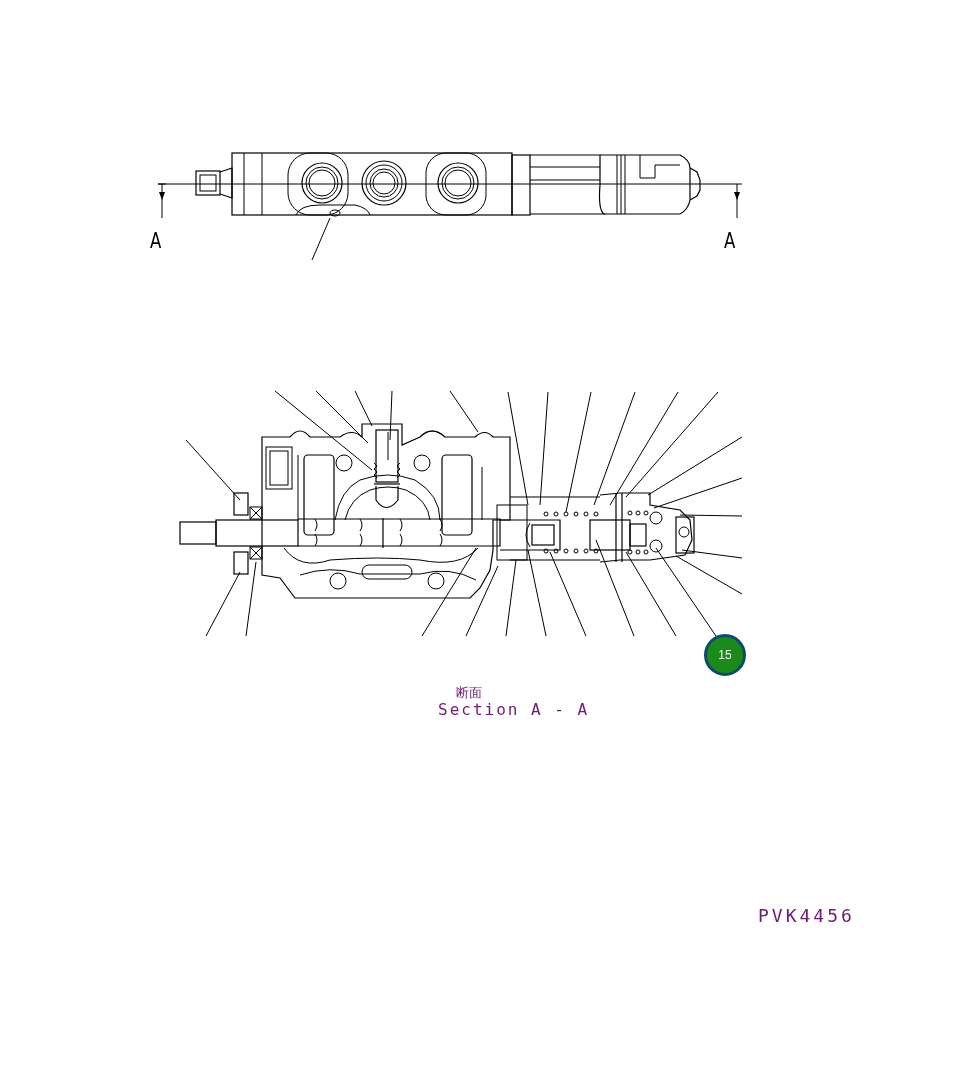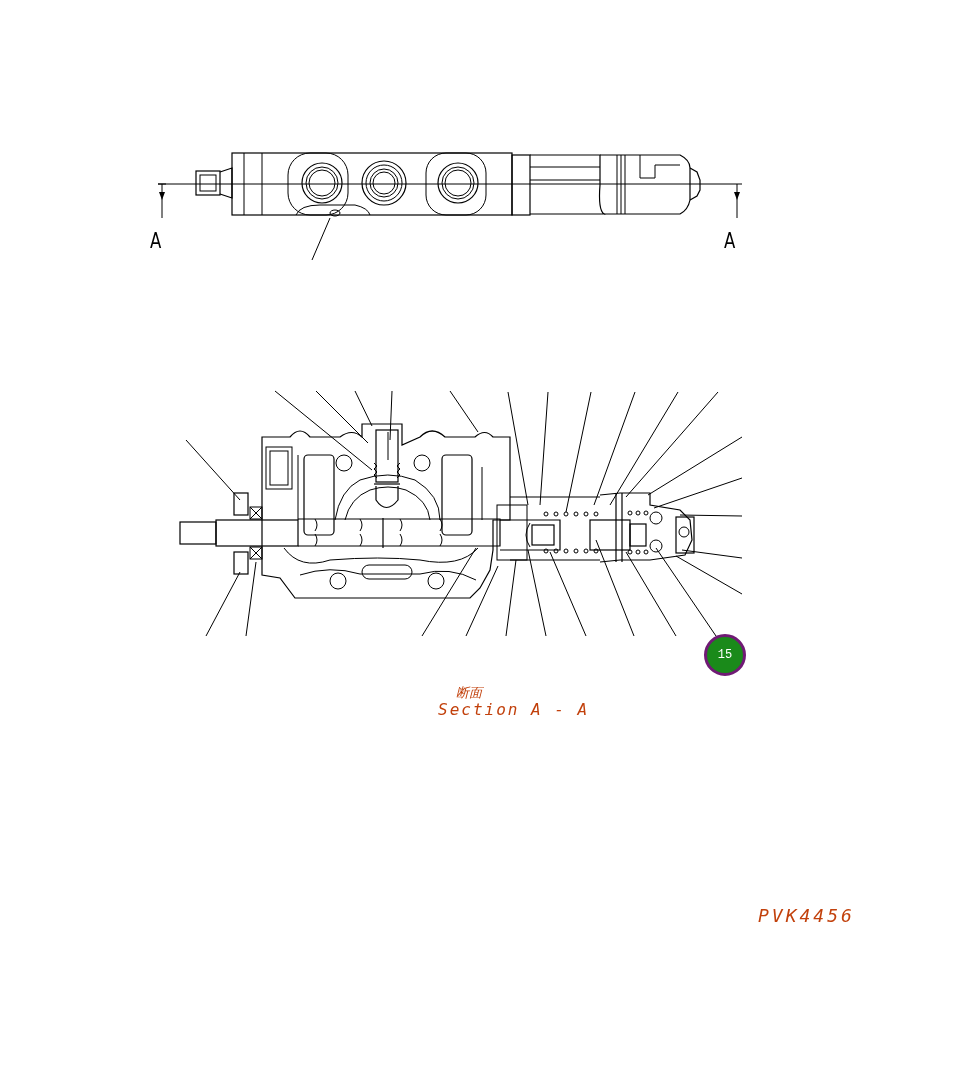--- a/index.html
+++ b/index.html
@@ -1,28 +1,28 @@
 <!DOCTYPE html>
 <html><head>
   <meta charset="utf-8">
   <style>
     html, body { margin:0; padding:0; background:#ffffff; }
     body { width:980px; height:1069px; position:relative; overflow:hidden; font-family:"DejaVu Sans Mono", monospace; }
     svg { position:absolute; left:0; top:0; }
     .ln { stroke:#000; stroke-width:1.2; fill:none; }
     .thin { stroke:#000; stroke-width:1; fill:none; }
-    .section-label { position:absolute; font-family:"DejaVu Sans Mono", monospace; color:#c2410c;font-style:italic; }
+    .section-label { position:absolute; font-family:"DejaVu Sans Mono", monospace; color:#701a75; }
     #sec-jp { left:456px; top:684px; font-size:13px; font-family:"DejaVu Sans", sans-serif; }
     #sec-en { left:438px; top:700px; font-size:16px; letter-spacing:2px; }
     #drawing-id { left:758px; top:905px; font-size:18px; letter-spacing:3px; }
     .arrow-label { position:absolute; font-family:"DejaVu Sans", sans-serif; font-size:22px; color:#000; transform:scaleX(0.75); }
     #label-a-left { left:148px; top:228px; }
     #label-a-right { left:722px; top:228px; }
     #callout { position:absolute; left:704px; top:634px; width:36px; height:36px; border-radius:50%;
-      background:#1a8a1a; border:3px solid #701a75; color:#fff; font-family:Liberation Mono, monospace;
+      background:#1a8a1a; border:3px solid #0c4a6e; color:#fff; font-family:Liberation Sans, sans-serif;
       font-size:12px; display:flex; align-items:center; justify-content:center; box-sizing:content-box; cursor:pointer; }
   </style>
 </head>
 <body>
 
 <svg width="980" height="1069" viewBox="0 0 980 1069">
 
   <g>
 
     <line class="thin" x1="158" y1="184" x2="742" y2="184"></line>

